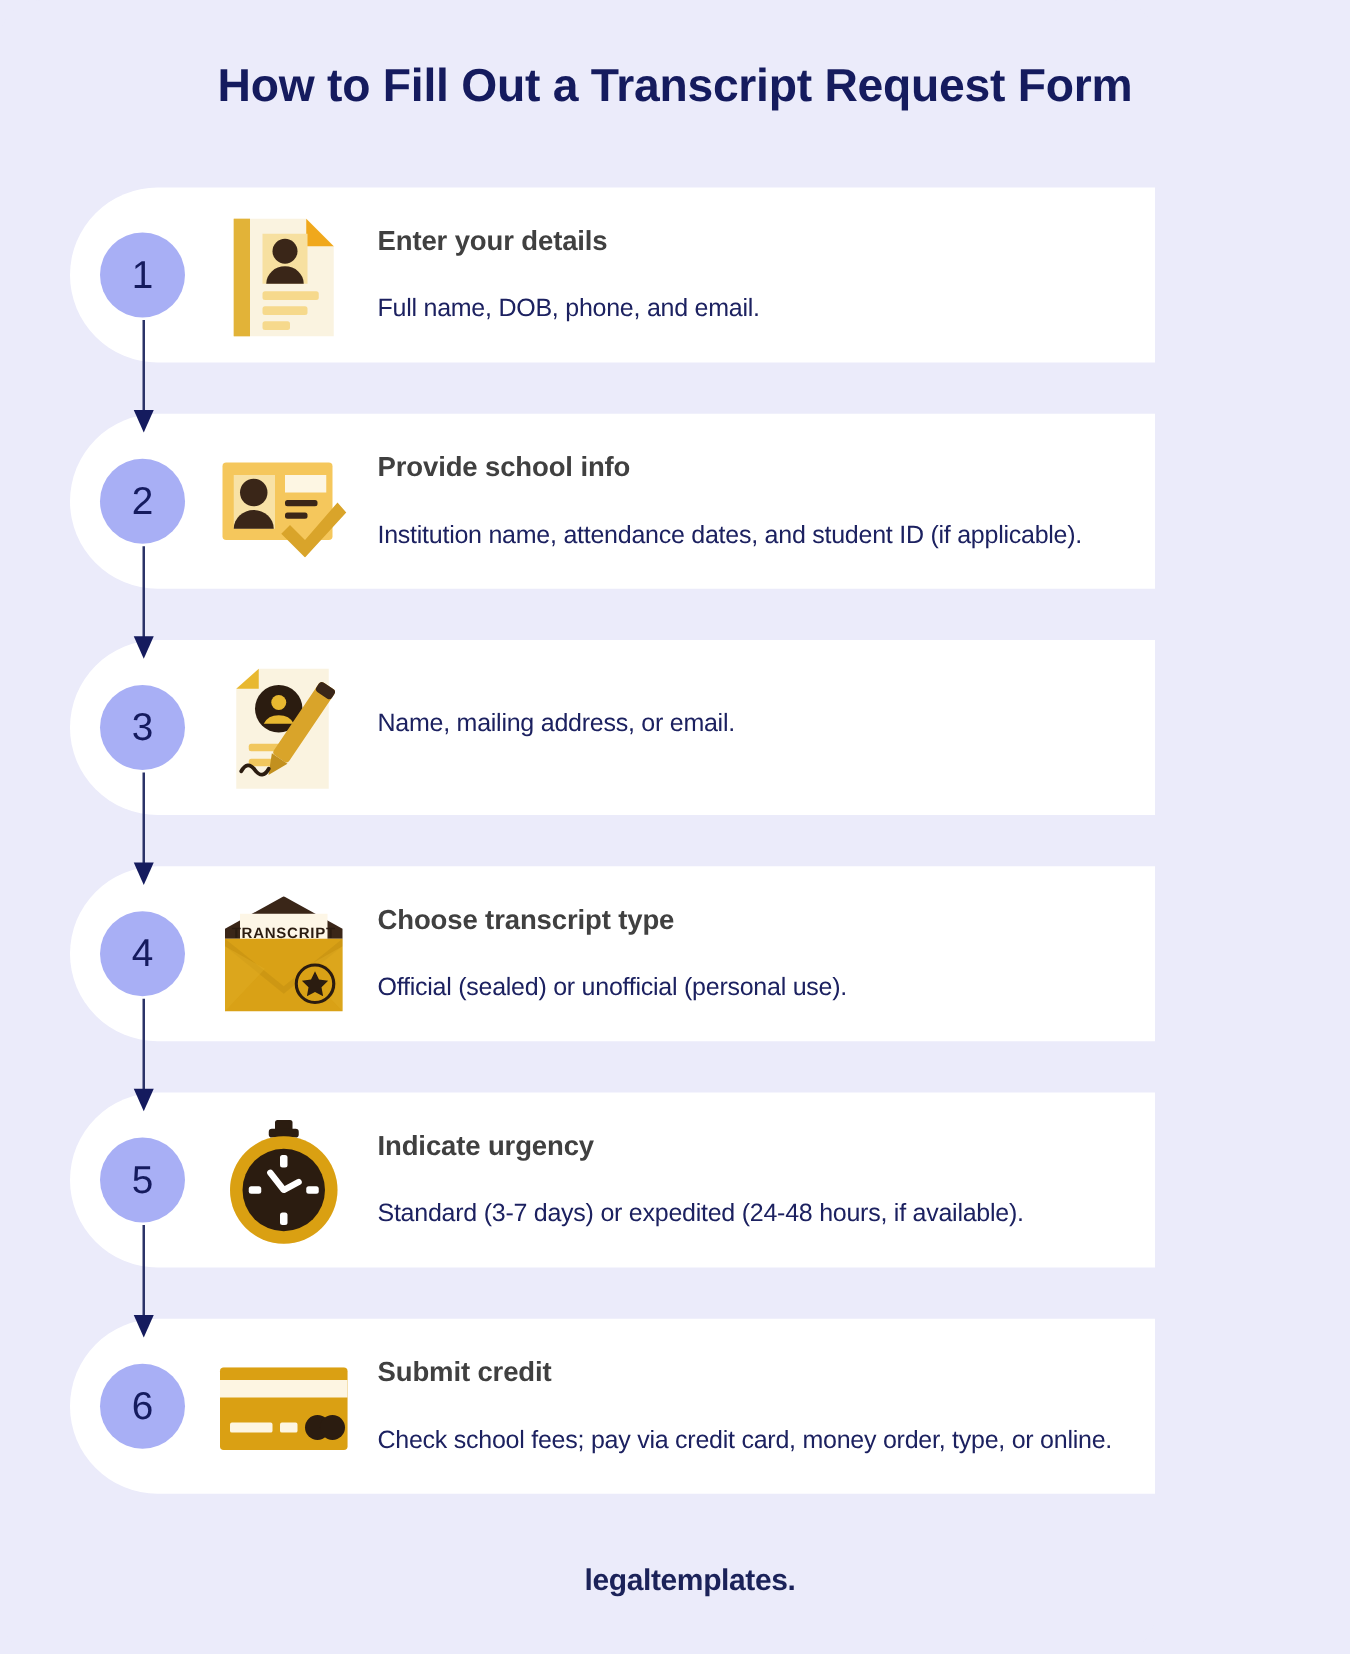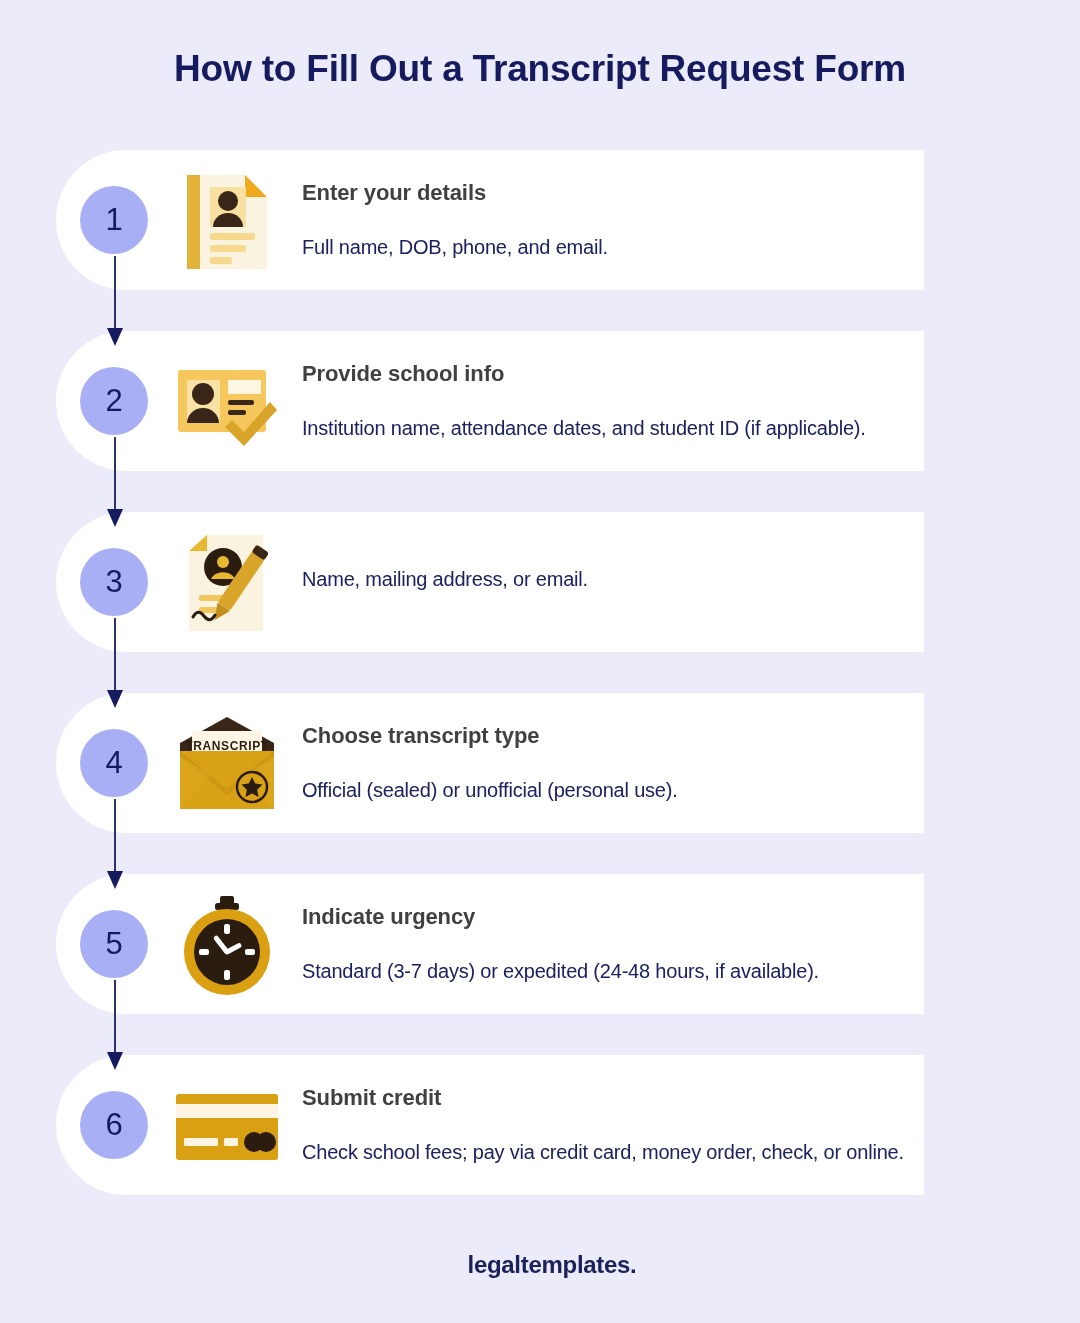--- a/index.html
+++ b/index.html
@@ -311,21 +311,21 @@
           <rect x="2" y="12" width="102" height="14" fill="#fdf5e2"></rect>
           <rect x="10" y="46" width="34" height="8" rx="1.5" fill="#fdf5e2"></rect>
           <rect x="50" y="46" width="14" height="8" rx="1.5" fill="#fdf5e2"></rect>
           <circle cx="80" cy="50" r="10" fill="#2b1c10"></circle>
           <circle cx="92" cy="50" r="10" fill="#2b1c10"></circle>
           <path d="M86 41.5 a10 10 0 0 0 0 17 a10 10 0 0 1 0 -17 Z" fill="#dfa414"></path>
         </svg>
       </div>
       <div class="txt">
         <div class="s-title">Submit credit</div>
-        <div class="s-desc">Check school fees; pay via credit card, money order, check, or online.</div>
+        <div class="s-desc">Check school fees; pay via credit card, money order, type, or online.</div>
       </div>
     </div>
 
   </div>
 
   <div class="footer">legaltemplates.</div>
 
 </div>
 
 </body></html>

